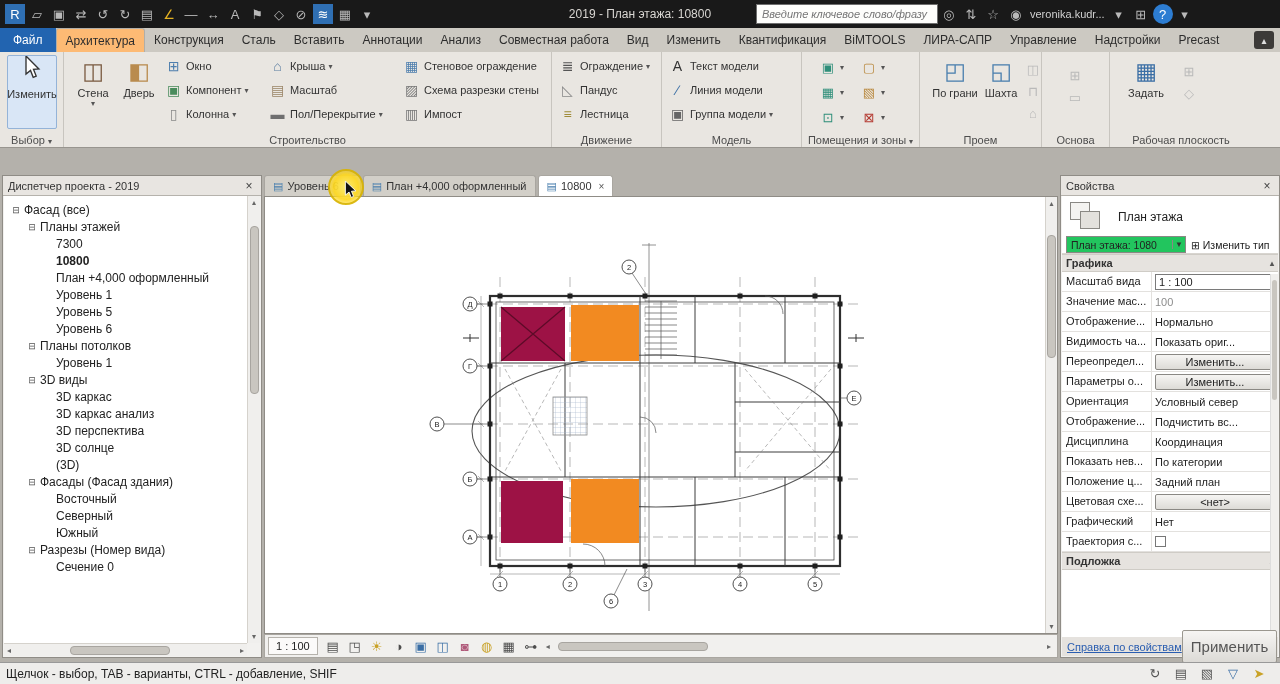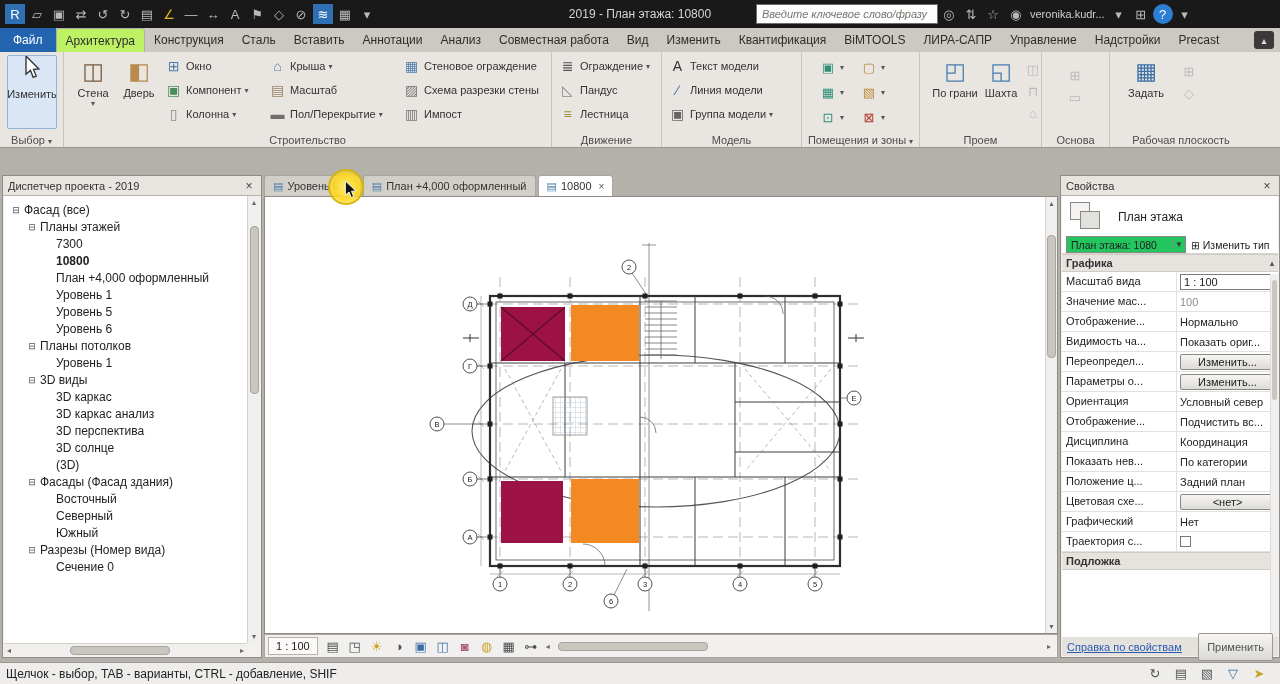--- a/index.html
+++ b/index.html
@@ -16,21 +16,21 @@
 .search-wrap{position:absolute;left:756px;top:4px;display:flex;align-items:center;}
 .search-input{width:182px;height:20px;border:1px solid #6e6e6e;background:#fdfdfb;color:#333;
   font-style:italic;font-size:11px;padding:0 5px;font-family:"Liberation Sans",sans-serif;}
 .tb-cluster{position:absolute;left:938px;right:0;top:0;height:28px;display:flex;align-items:center;gap:1px;padding-right:10px;}
 .user-name{max-width:95px;overflow:hidden;white-space:nowrap;font-size:11px;color:#d0d0d0;margin:0 2px;}
 
 
 .tabbar{position:absolute;left:0;top:28px;width:1280px;height:24px;background:#ccc9c2;display:flex;align-items:stretch;}
 .rtab{display:inline-flex;align-items:center;padding:0 9px;font-size:12px;color:#2d2d2d;cursor:default;white-space:nowrap;}
 .rtab.file{background:#2264b0;color:#fff;padding:0 13px;}
-.rtab.active{background:#bef264;border-radius:3px 3px 0 0;border:1px solid #b1aea8;border-bottom:none;}
+.rtab.active{background:#fdba74;border-radius:3px 3px 0 0;border:1px solid #b1aea8;border-bottom:none;}
 .ribbon-collapse{position:absolute;right:6px;top:3px;width:20px;height:18px;background:#3c3a38;color:#ddd;
   border-radius:3px;display:flex;align-items:center;justify-content:center;font-size:10px;}
 
 
 .ribbon{position:absolute;left:0;top:52px;width:1280px;height:96px;background:#e9e6e1;border-bottom:1px solid #98958f;}
 .rgroup{position:absolute;top:0;height:95px;border-right:1px solid #c8c5bf;}
 .glabel{position:absolute;bottom:1px;left:0;right:0;text-align:center;font-size:11px;color:#4c4c4c;white-space:nowrap;}
 .garrow{font-size:8px;margin-left:3px;color:#555;}
 .bigbtn{position:absolute;top:3px;height:74px;display:flex;flex-direction:column;align-items:center;
   font-size:11px;color:#333;text-align:center;cursor:default;}
@@ -99,34 +99,34 @@
 .type-label{position:absolute;left:56px;top:14px;font-size:12px;color:#222;}
 .selrow{position:absolute;left:4px;right:4px;top:40px;height:17px;display:flex;align-items:center;}
 .selector{width:120px;height:17px;border:1px solid #8a8884;background:#22c55e;font-size:10.5px;display:flex;align-items:center;padding-left:4px;white-space:nowrap;overflow:hidden;}
 .selcaret{margin-left:auto;border-left:1px solid #8a8884;width:13px;text-align:center;font-size:8px;color:#333;}
 .edit-type{margin-left:5px;font-size:10.5px;color:#222;display:flex;align-items:center;gap:3px;white-space:nowrap;}
 .psection{height:18px;background:#e6e3df;border-top:1px solid #cfccc6;border-bottom:1px solid #cfccc6;
   display:flex;align-items:center;padding:0 4px;font-size:11px;font-weight:bold;color:#333;}
 .psection .chev{margin-left:auto;font-size:8px;color:#555;}
 #prop-rows{font-size:11px;}
 .prow{display:flex;height:20px;border-bottom:1px solid #e3e1de;}
-.plabel{width:115px;border-right:1px solid #e3e1de;padding:3px 0 0 4px;white-space:nowrap;overflow:hidden;color:#222;}
+.plabel{width:90px;border-right:1px solid #e3e1de;padding:3px 0 0 4px;white-space:nowrap;overflow:hidden;color:#222;}
 .pvalue{flex:1;padding:1px 3px;display:flex;align-items:center;}
 .pinput{width:100%;height:16px;line-height:15px;background:#fff;border:1px solid #7a7a7a;padding:0 3px;}
 .ptext{white-space:nowrap;overflow:hidden;}
 .ptext.dis{color:#8c8c8c;}
 .pbtn{width:100%;height:16px;line-height:14px;text-align:center;background:linear-gradient(#f6f5f3,#dddbd7);
   border:1px solid #8a8884;border-radius:2px;white-space:nowrap;overflow:hidden;}
 .pcheck{width:11px;height:11px;border:1px solid #777;background:#fff;}
 .pscroll{position:absolute;right:0;top:78px;bottom:0;width:8px;background:#f0efed;border-left:1px solid #ddd;}
 .pscroll i{position:absolute;left:1px;width:5px;top:6px;height:120px;background:#c9c6c0;border-radius:3px;}
 .pfoot{position:absolute;left:1px;right:1px;bottom:1px;height:19px;background:#e5e2de;display:flex;align-items:center;padding:0 5px;font-size:11px;}
 .help-link{color:#2a5db0;text-decoration:underline;white-space:nowrap;}
 .apply-btn{margin-left:auto;border:1px solid #9a978f;background:linear-gradient(#f6f5f3,#dcdad6);
-  padding:7px 8px;font-size:11px;color:#555;border-radius:2px;}
+  padding:7px 8px;font-size:15px;color:#555;border-radius:2px;}
 
 
 .statusbar{position:absolute;left:0;top:662px;width:1280px;height:22px;background:#eeedeb;border-top:1px solid #999;
   display:flex;align-items:center;padding:0 6px;font-size:12px;color:#222;}
 .status-icons{margin-left:auto;display:flex;align-items:center;gap:4px;padding-right:4px;}
 .status-icons .iconbtn{color:#555;}
 
 
 .click-hl{position:absolute;left:328px;top:169px;width:36px;height:36px;border-radius:50%;z-index:60;pointer-events:none;
   background:radial-gradient(circle,#ffef6e 0%,#ffd81e 55%,rgba(255,216,30,.12) 100%);border:2px solid #d9b400;opacity:.92;}

